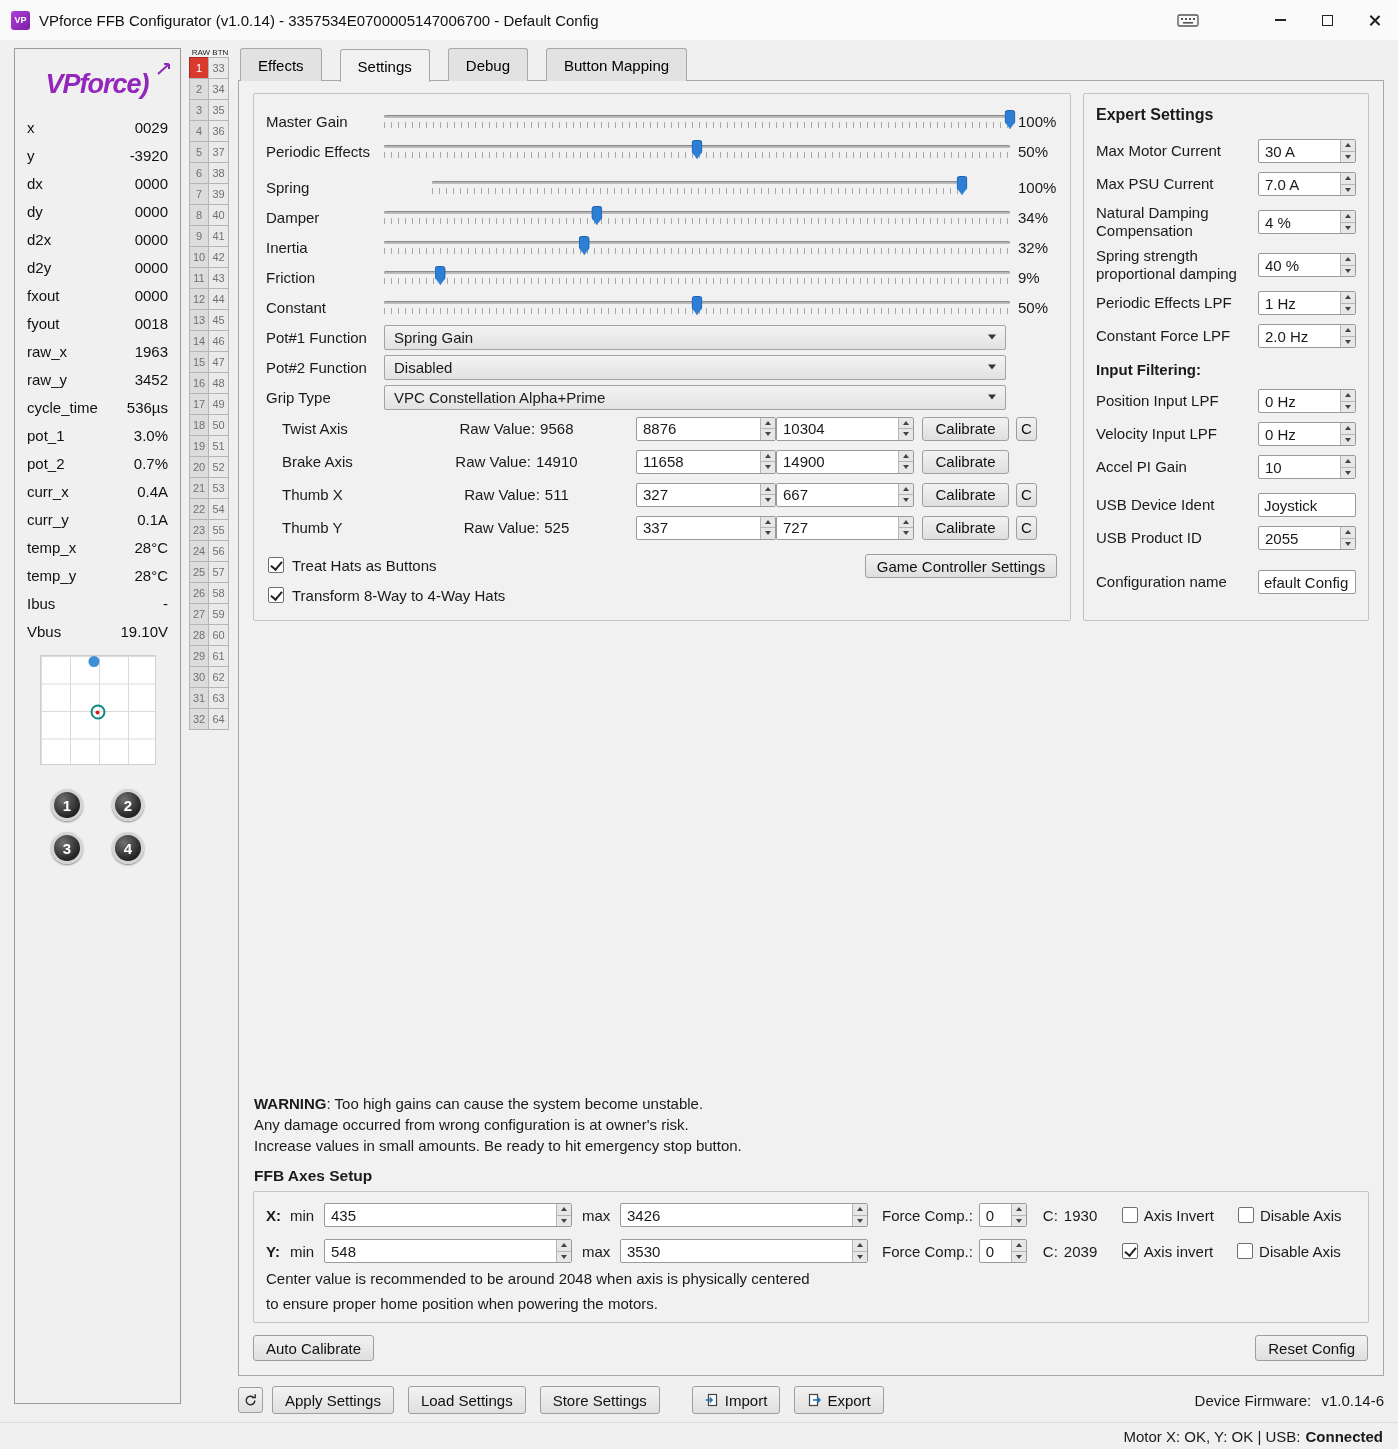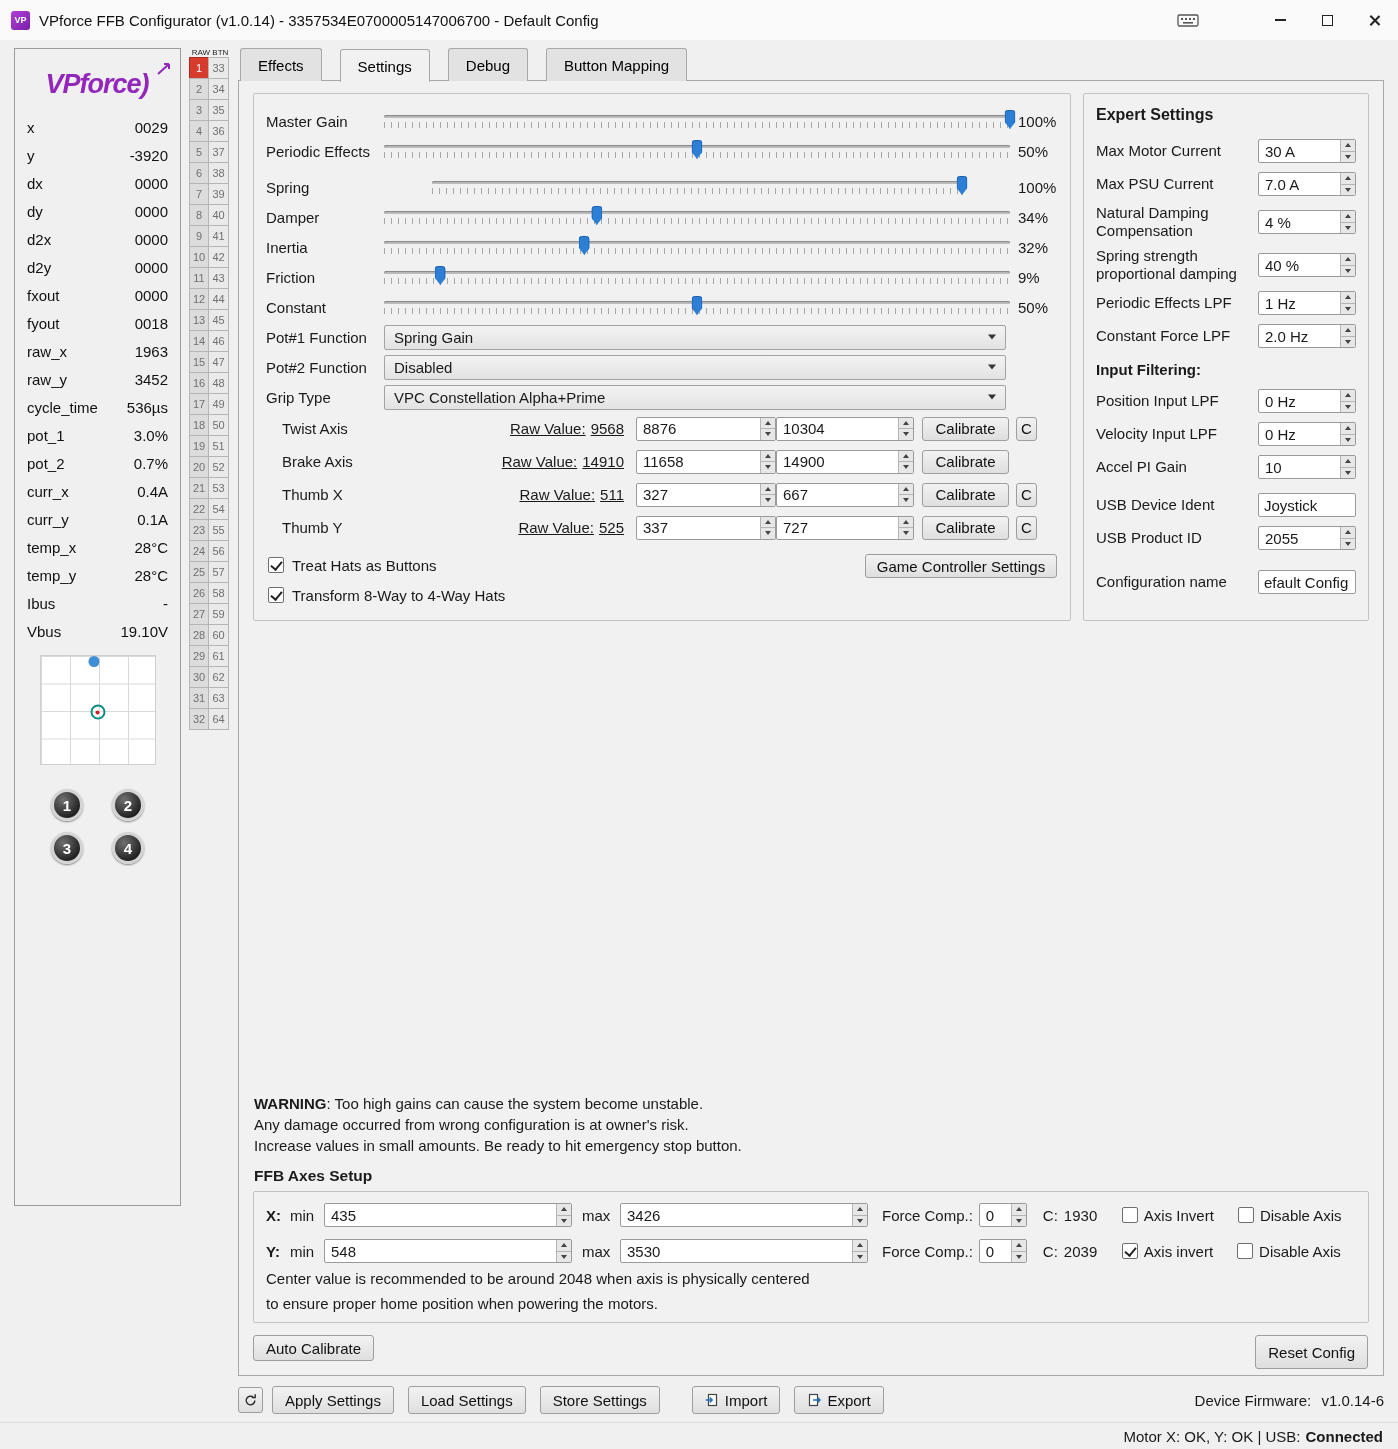--- a/index.html
+++ b/index.html
@@ -21,21 +21,21 @@
   .kbd-wrap { margin-right:58px; display:flex; align-items:center; }
   .win-btn { width:47px; height:40px; display:flex; align-items:center; justify-content:center; cursor:default; }
   .min-glyph { width:11px; height:2px; background:#222; display:block; }
   .max-glyph { width:11px; height:11px; border:1.5px solid #222; display:block; }
   .close-x { position:relative; width:13px; height:13px; display:block; }
   .close-x::before, .close-x::after { content:""; position:absolute; left:6px; top:0; width:1.6px; height:13px; background:#222; }
   .close-x::before { transform:rotate(45deg); }
   .close-x::after { transform:rotate(-45deg); }
 
   
-  .sidebar { position:absolute; left:14px; top:48px; width:167px; height:1158px;
+  .sidebar { position:absolute; left:14px; top:48px; width:167px; height:1356px;
     border:1px solid #9c9c9c; background:#f0f0f0; }
   .logo { height:58px; display:flex; align-items:center; justify-content:center; margin-top:6px; position:relative; }
   .logo-text { font-size:27px; font-weight:bold; font-style:italic; color:#9327bc; letter-spacing:-1px; }
   .logo-suffix { font-size:27px; font-weight:bold; font-style:italic; color:#9327bc; }
   .logo-arrow { position:absolute; right:8px; top:6px; }
   .telem { padding:0 12px; }
   .telem-row { display:flex; justify-content:space-between; align-items:center; height:28px; }
   .telem-label { color:#111; }
   .telem-value { color:#111; }
   .pos-grid { position:relative; width:116px; height:110px; margin:10px auto 0; background:#fff;
@@ -100,21 +100,21 @@
   .spin-input { flex:1; display:flex; align-items:center; padding:0 6px; white-space:nowrap; overflow:hidden; }
   .spin-btns { width:15px; flex:none; border-left:1px solid #b5b5b5; display:flex; flex-direction:column; }
   .spin-up, .spin-down { flex:1; background:#e7e7e7; display:flex; align-items:center; justify-content:center; }
   .spin-up { border-bottom:1px solid #b5b5b5; }
   .arrow-up { width:0; height:0; border-left:3px solid transparent; border-right:3px solid transparent; border-bottom:4px solid #444; }
   .arrow-down { width:0; height:0; border-left:3px solid transparent; border-right:3px solid transparent; border-top:4px solid #444; }
 
   
   .axis-row { display:flex; align-items:center; height:33px; }
   .axis-label { width:155px; flex:none; padding-left:28px; }
-  .axis-raw { width:215px; flex:none; text-align:right; white-space:nowrap;text-decoration:underline; }
+  .axis-raw { width:215px; flex:none; text-align:center; white-space:nowrap; }
   .raw-num { margin-left:5px; }
   .axis-row .spin1 { width:140px; margin-left:12px; }
   .axis-row .spin2 { width:138px; }
   .btn { background:linear-gradient(#f2f2f2,#dfdfdf); border:1px solid #9e9e9e; border-radius:3px;
     display:inline-flex; align-items:center; justify-content:center; color:#111; cursor:default; }
   .calibrate-btn { width:87px; height:24px; margin-left:8px; }
   .c-btn { width:21px; height:24px; margin-left:7px; }
 
   
   .check-row { display:flex; align-items:center; height:30px; padding-left:14px; }
@@ -149,21 +149,21 @@
   .ffb-spin-small { width:48px; margin-left:6px; }
   .ml12 { margin-left:14px; }
   .ml14 { margin-left:16px; }
   .ffb-val { width:44px; margin-left:6px; }
   .ffb-row .checkbox { margin-left:14px; }
   .ffb-row .checkbox + .cb-lbl { margin-left:6px; }
   .ffb-row .cb-lbl + .checkbox { margin-left:24px; }
   .ffb-note { margin:4px 0 0 12px; line-height:21px; }
   .ffb-note:first-of-type { margin-top:12px; }
   .auto-cal { position:absolute; left:14px; top:1254px; height:26px; padding:0 12px; }
-  .reset-cfg { position:absolute; right:15px; top:1254px; height:34px; padding:0 12px; }
+  .reset-cfg { position:absolute; right:15px; top:1254px; height:26px; padding:0 12px; }
 
   
   .footer { position:absolute; left:238px; top:1386px; width:1146px; height:28px; display:flex; align-items:center; }
   .refresh-btn { width:25px; height:26px; margin-right:9px; }
   .footer-btn { height:26px; padding:13px 12px; margin-right:14px; }
   .icon-btn span { margin-left:6px; }
   .import-gap { margin-left:18px; }
   .firmware { margin-left:auto; white-space:nowrap; }
   .firmware b { font-weight:normal; margin-left:6px; }
   .statusbar { position:absolute; left:0; bottom:0; width:100%; height:27px; background:#f0f0f0;

